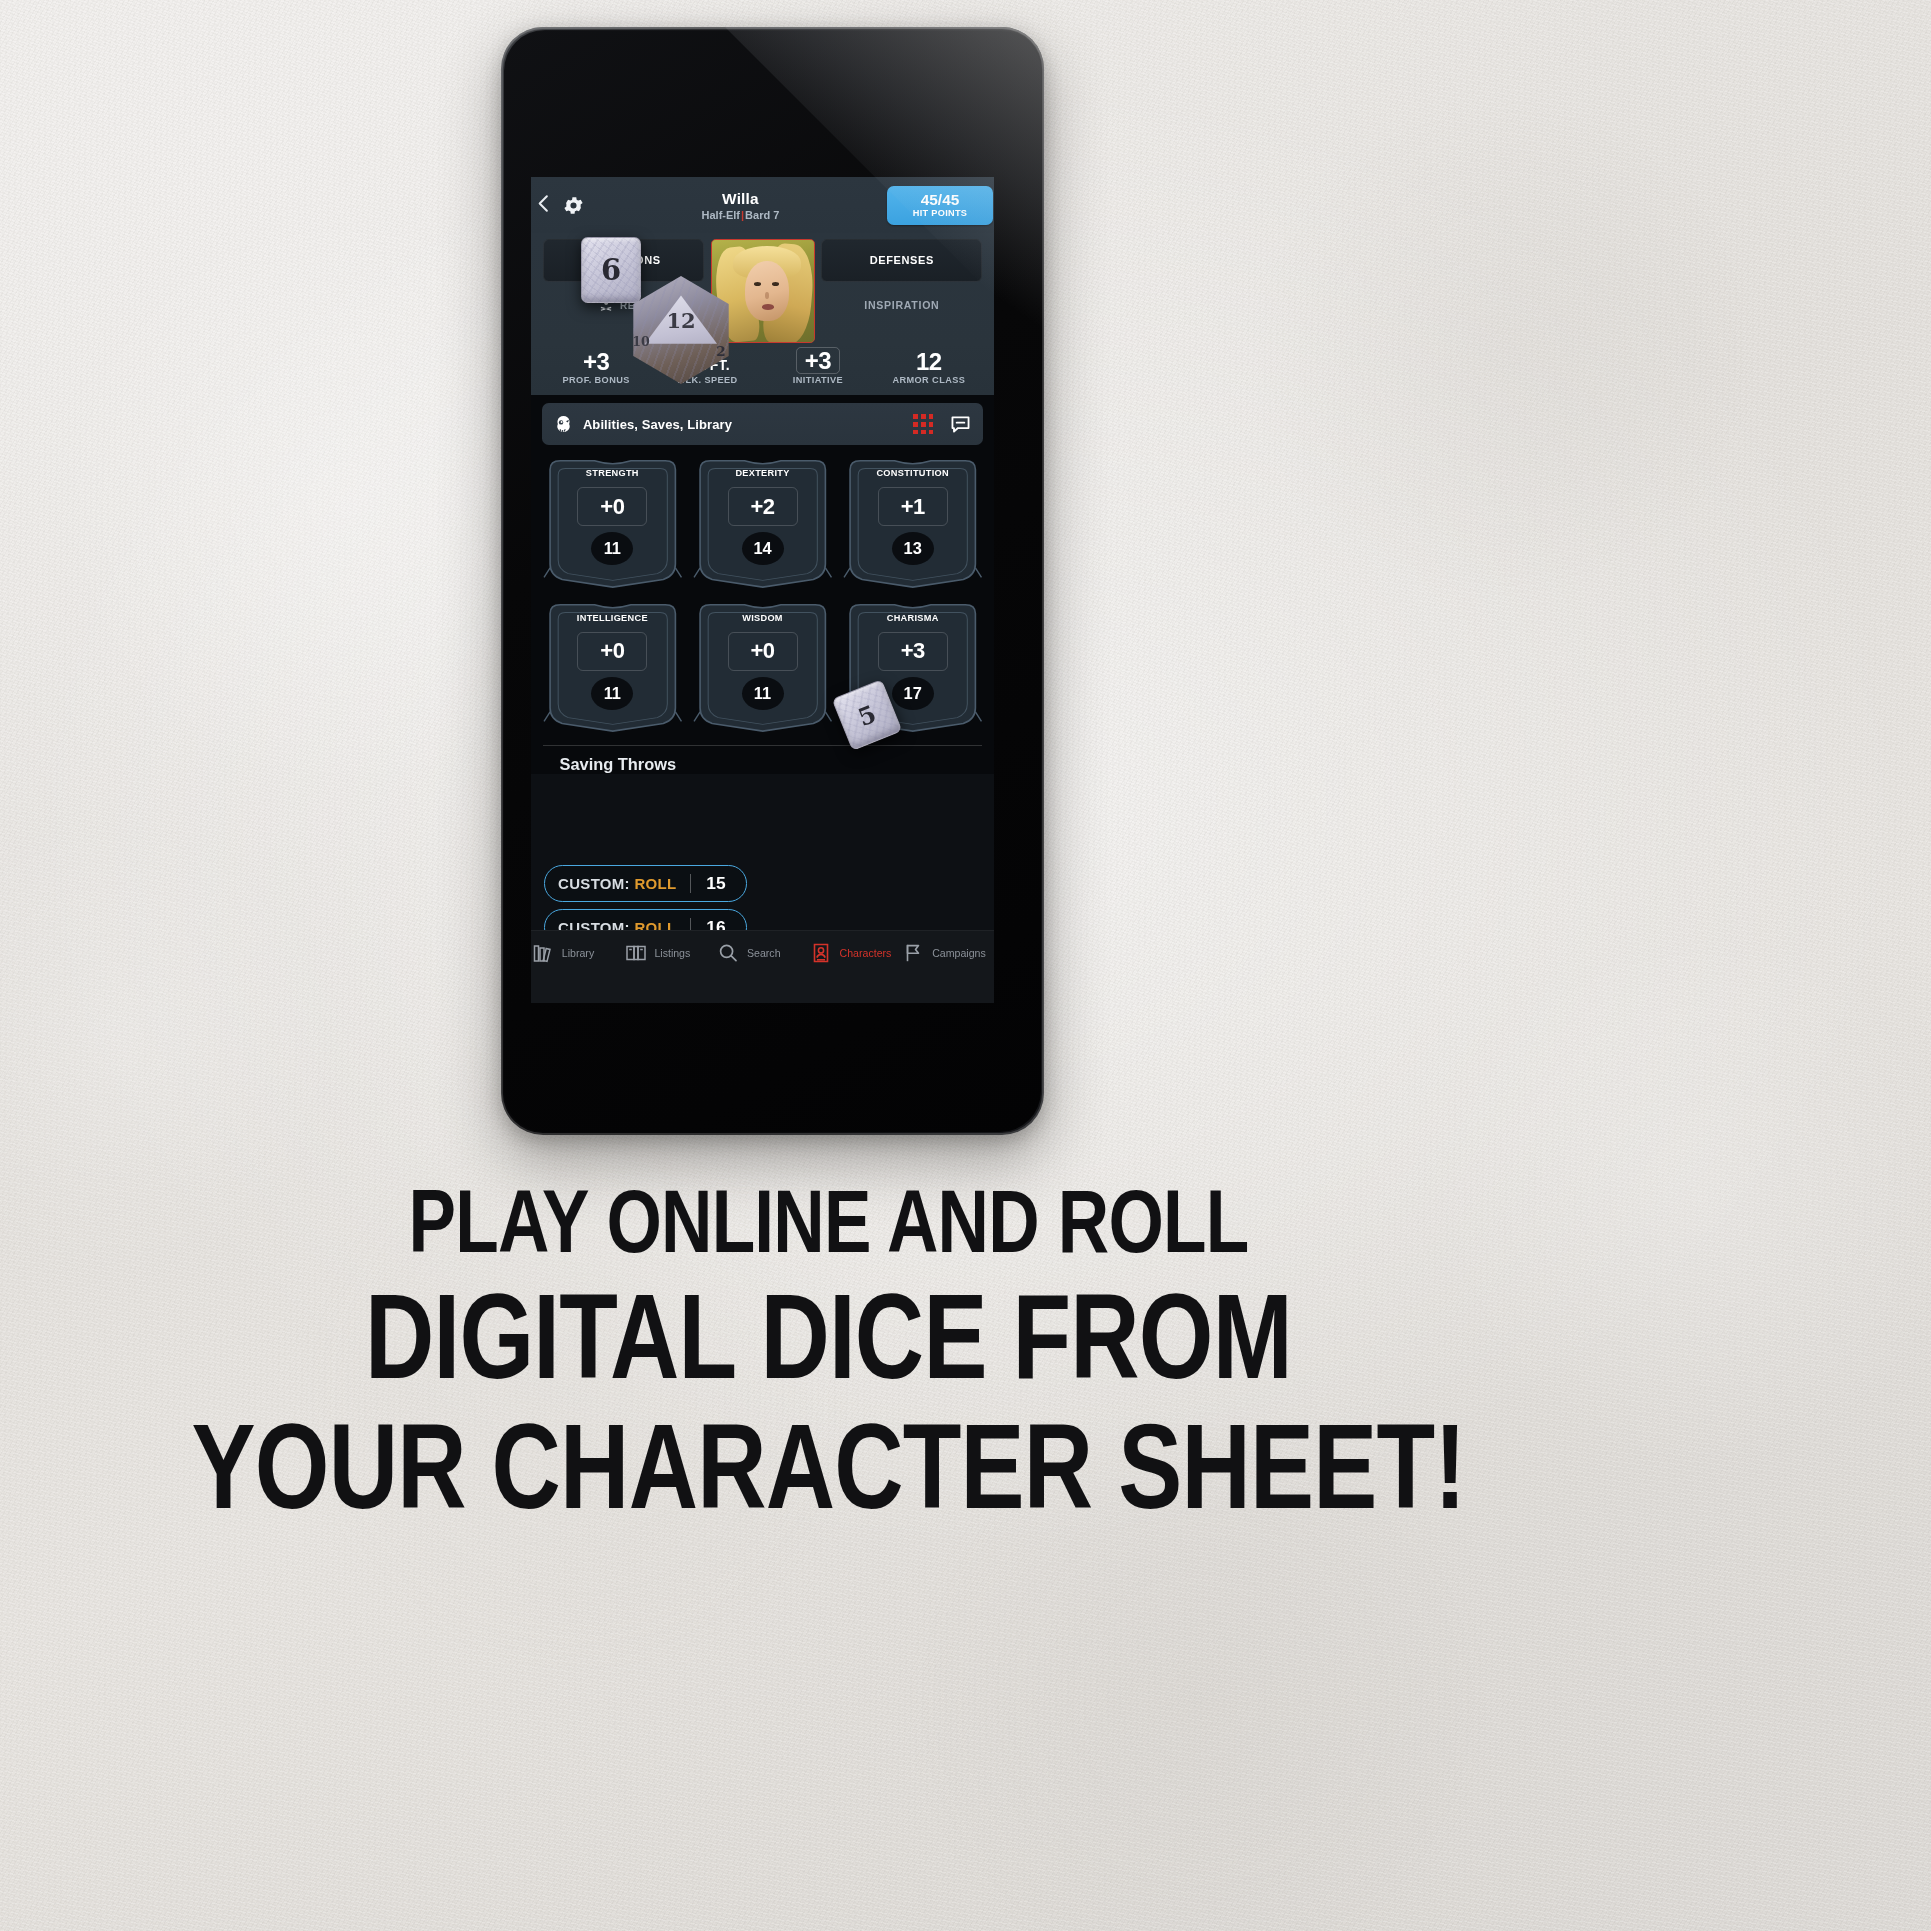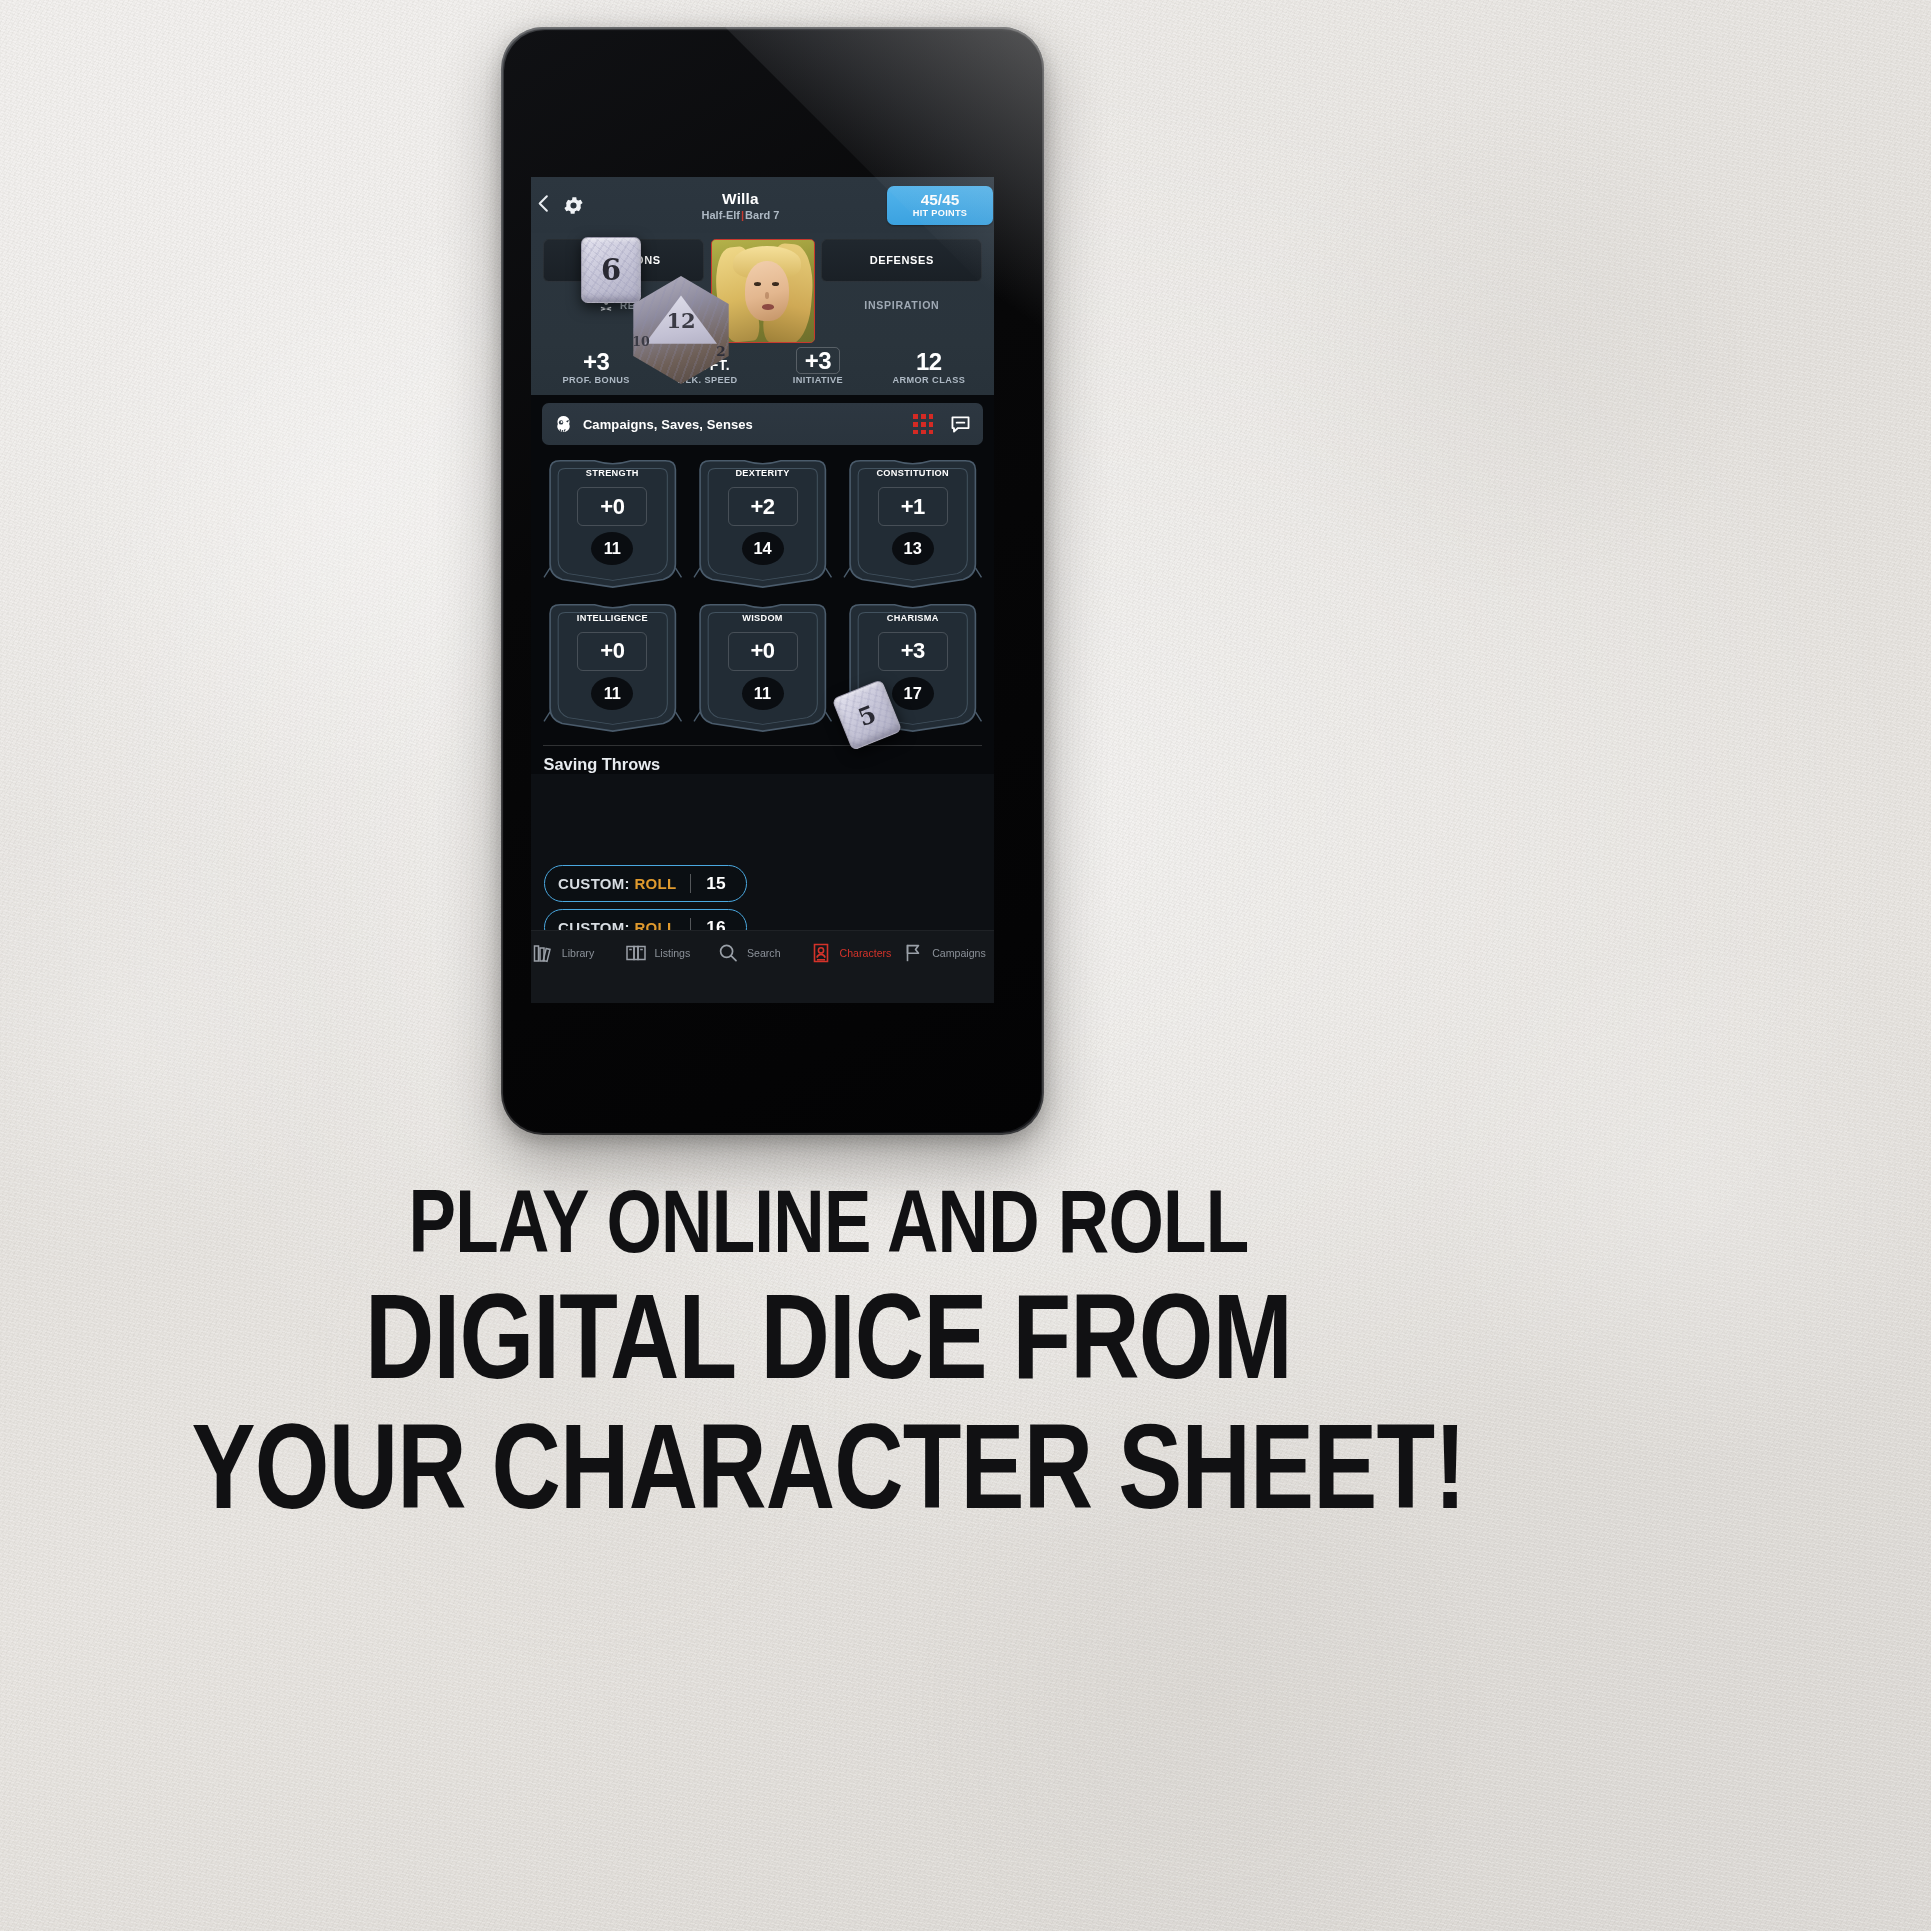--- a/index.html
+++ b/index.html
@@ -214,21 +214,21 @@
   .ab-score {
     position:relative; z-index:2; margin-top:5.8px;
     width:42px; height:33px; border-radius:50%;
     background:#0a0d11;
     display:flex; align-items:center; justify-content:center;
     color:#ffffff; font-size:16.4px; font-weight:bold;
   }
 
   .divider { height:1px; background:rgba(255,255,255,.17); margin:5.8px 1.9px 0 1.9px; }
   .saves-heading {
-    color:#e8ecf0; font-size:16.4px; font-weight:bold; margin-top:8.7px; padding-left:1.9px;
+    color:#e8ecf0; font-size:16.4px; font-weight:bold; margin-top:8.7px; padding-left:1.9px;margin-left:16px;
   }
 
   
   .toast {
     position:absolute; left:12.6px;
     width:203px; height:37px; border-radius:18.3px;
     background:#0b0f13; border:1.5px solid #4aa8e0;
     display:flex; align-items:center; padding:0 13.5px;
     z-index:30;
   }
@@ -403,21 +403,21 @@
       <div class="section-bar">
         <span class="owl-icon">
           <svg viewBox="0 0 24 24">
             <path d="M12 2.4c-3.4 0-6 2-6.7 4.9-.4 1.6-.2 2.9.3 4.1-.7 1.5-.9 3.1-.4 4.7.8 2.7 3.4 4.5 6.8 4.5s6-1.8 6.8-4.5c.5-1.6.3-3.2-.4-4.7.5-1.2.7-2.5.3-4.1C18 4.4 15.4 2.4 12 2.4z"></path>
             <circle cx="9.2" cy="9.6" r="2.5" fill="#2d3741"></circle>
             <circle cx="9.8" cy="9.2" r="1.1" fill="#ffffff"></circle>
             <path d="M14.8 8.2l3.4-1.5-1.1 3.1z" fill="#2d3741"></path>
             <path d="M8 17.5l1.3 2.4M11 18.2v2.4M14 17.5l-1.3 2.4" stroke="#2d3741" stroke-width="1.2" fill="none"></path>
           </svg>
         </span>
-        <span class="section-title">Campaigns, Saves, Senses</span>
+        <span class="section-title">Abilities, Saves, Library</span>
         <span class="grid-icon">
           <i></i>
             <i></i>
             <i></i>
             <i></i>
             <i></i>
             <i></i>
             <i></i>
             <i></i>
             <i></i>

